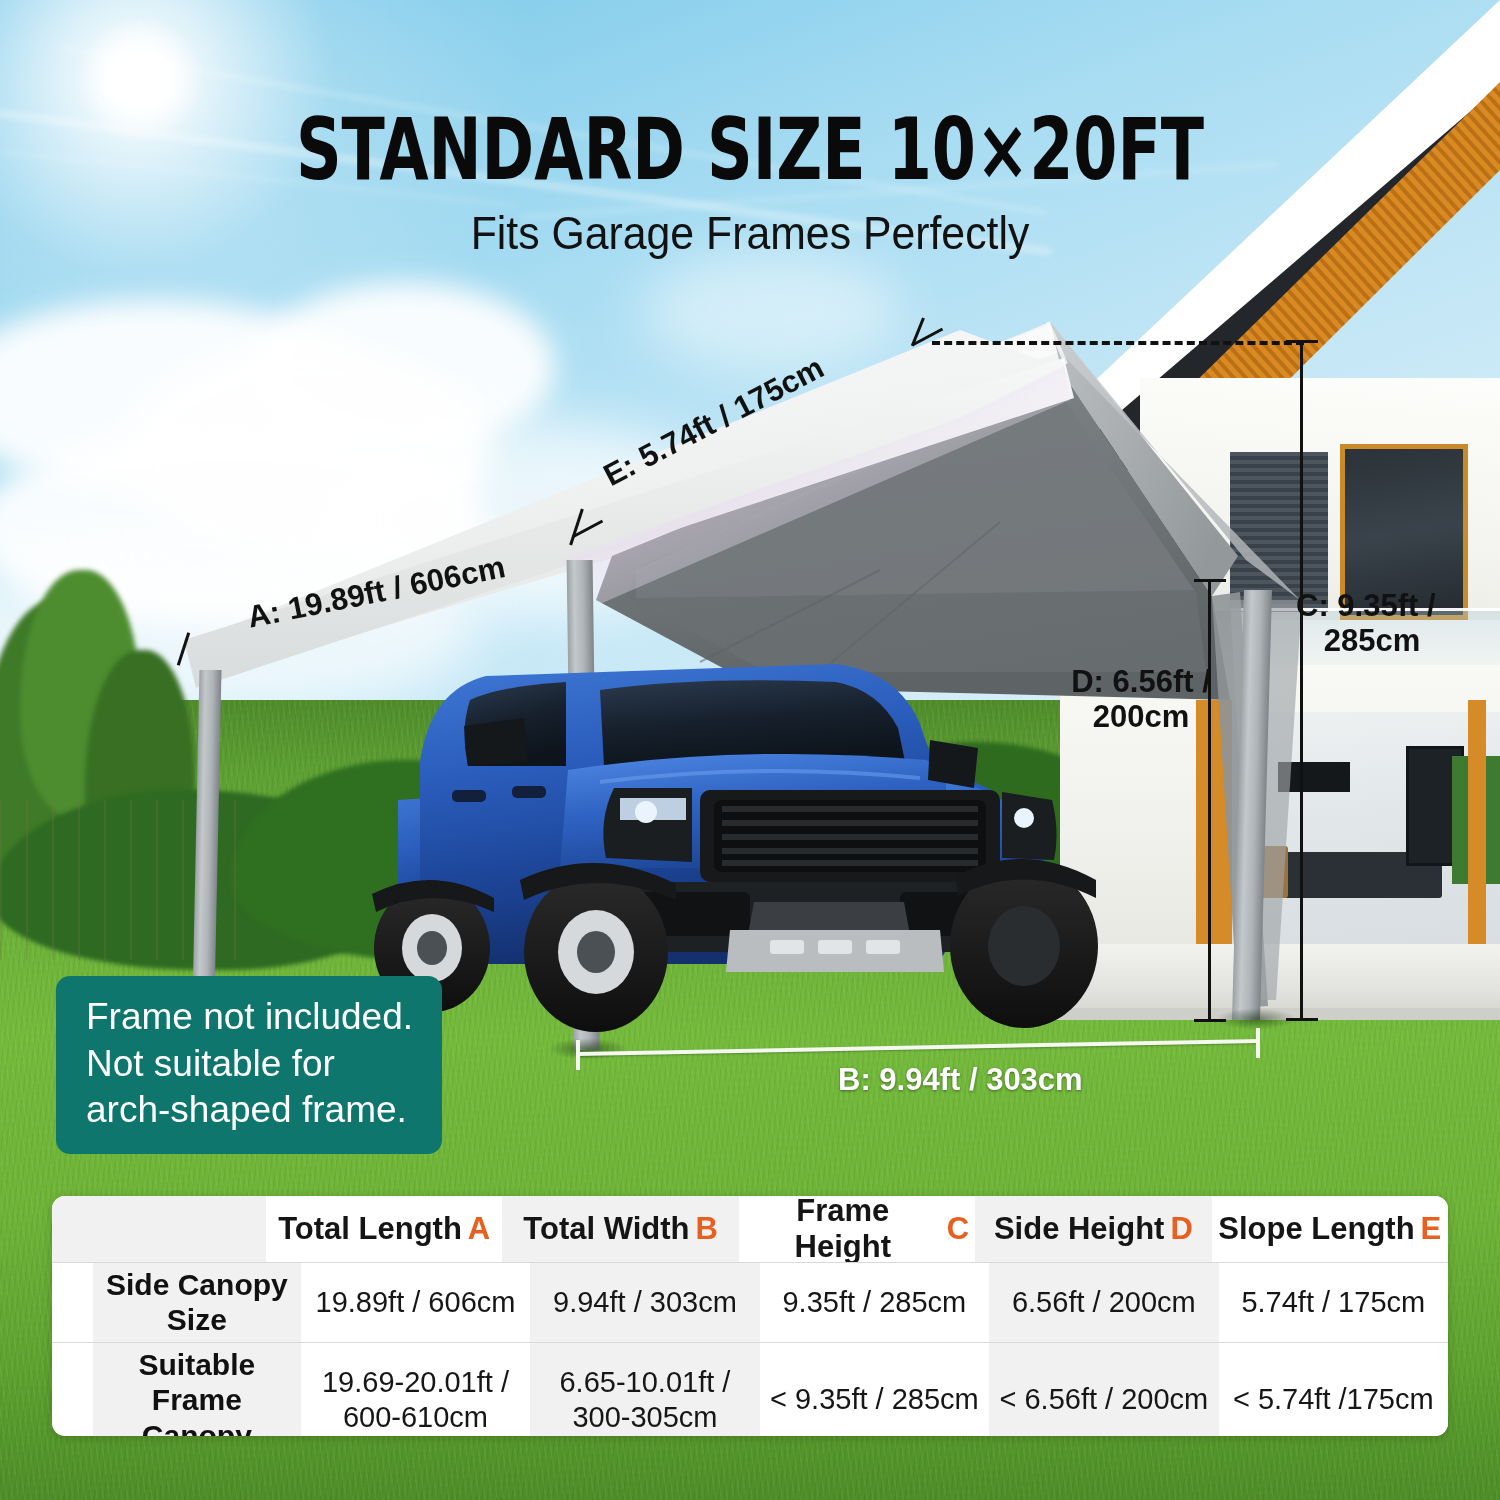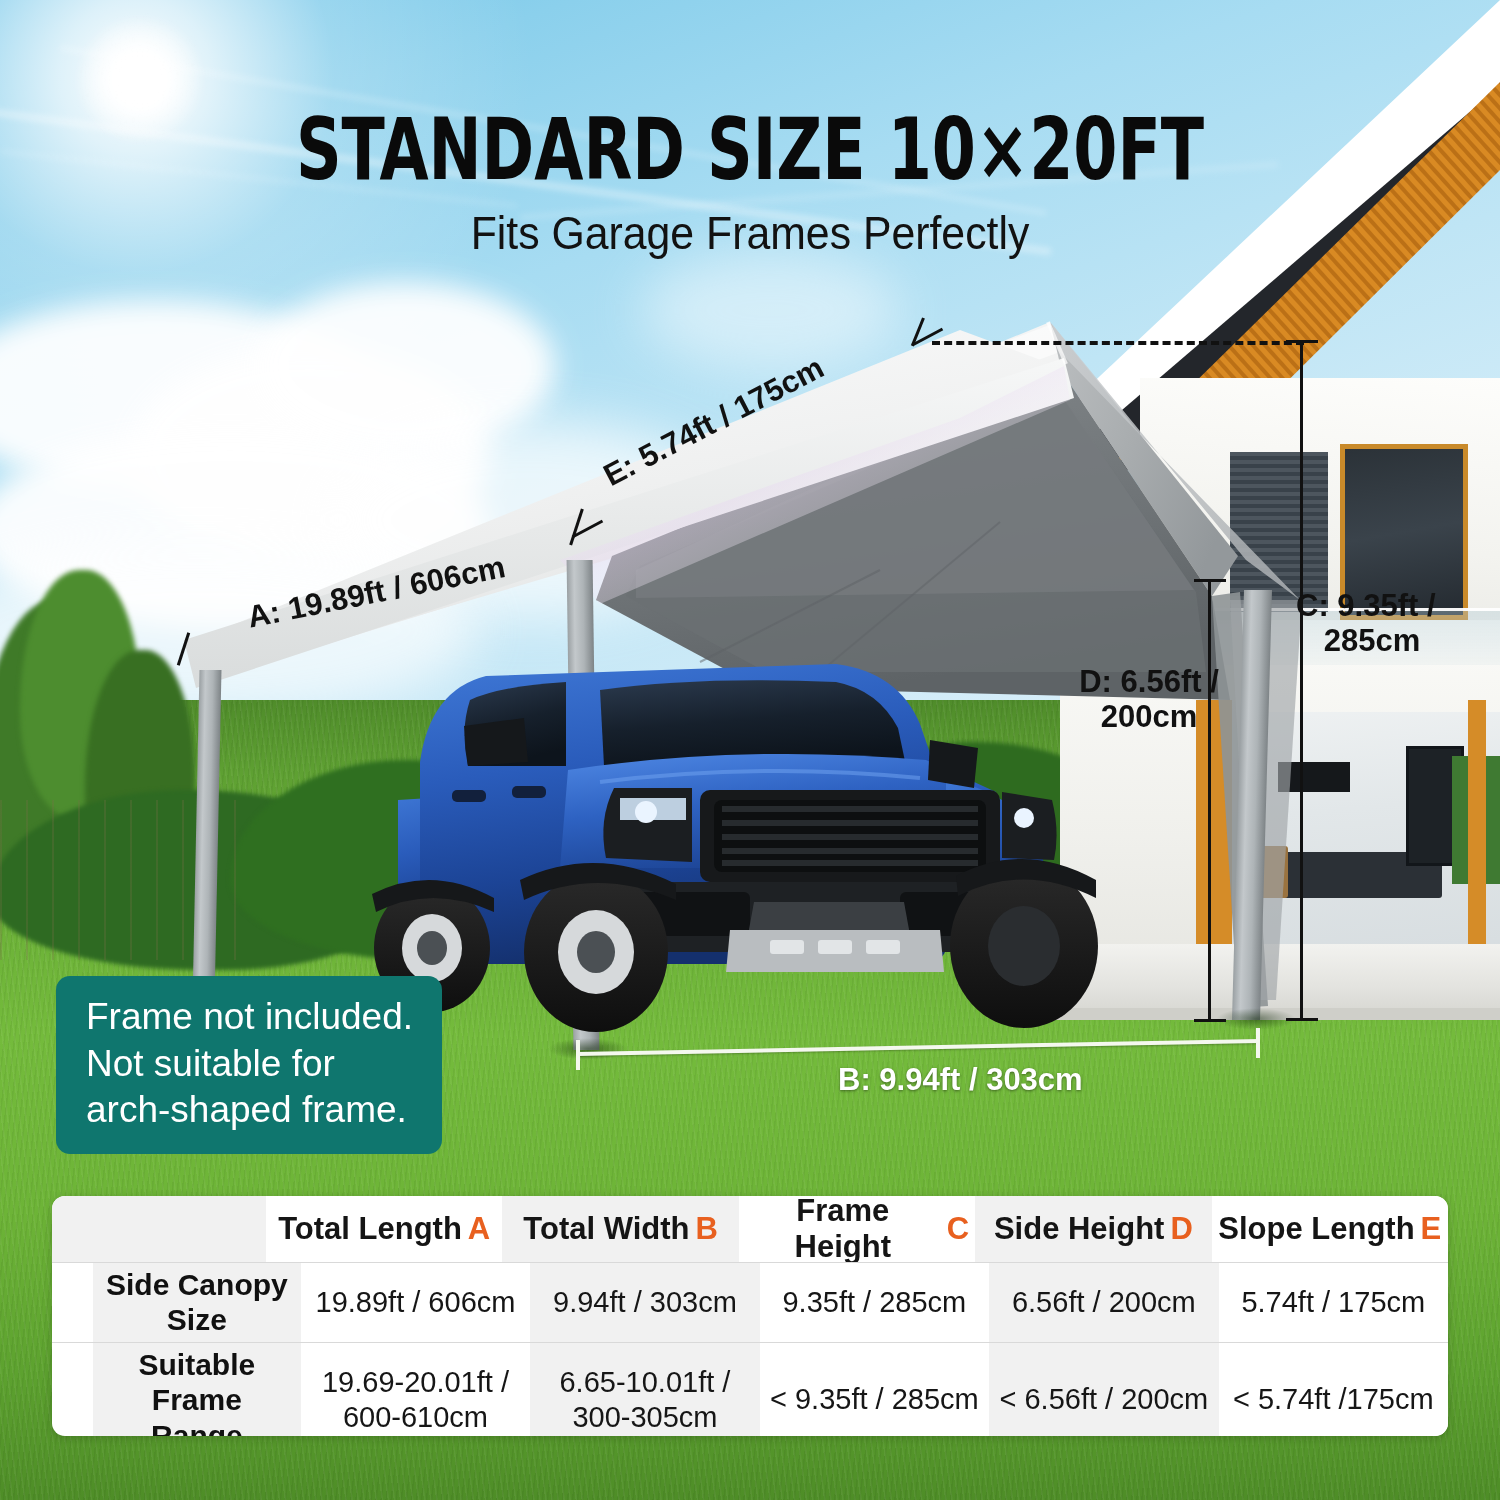--- a/index.html
+++ b/index.html
@@ -181,21 +181,20 @@
     text-align: left;
     white-space: normal;
     width: 200px;
   }
   .dim-d {
     left: 1070px; top: 664px;
     font-size: 31px;
     text-align: center;
     white-space: normal;
     width: 142px;
-    margin-left: 8px;
   }
   .dim-b {
     left: 838px; top: 1062px;
     font-size: 31px;
     color: #ffffff;
     text-shadow: 0 1px 3px rgba(0,0,0,0.45);
   }
 
   
   .rule { position:absolute; background:#111; }
@@ -622,21 +621,21 @@
           <div>5.74ft / 175cm</div>
           <div></div>
         </div>
       </div>
     </div>
 
     <div class="trow body">
       <div class="tcell c0 shade rowlabel">
         <div>
           <div>Suitable Frame</div>
-          <div>Range</div>
+          <div>Canopy</div>
         </div>
       </div>
       <div class="tcell cN plain tval">
         <div>
           <div>19.69-20.01ft /</div>
           <div>600-610cm</div>
         </div>
       </div>
       <div class="tcell cN shade tval">
         <div>

